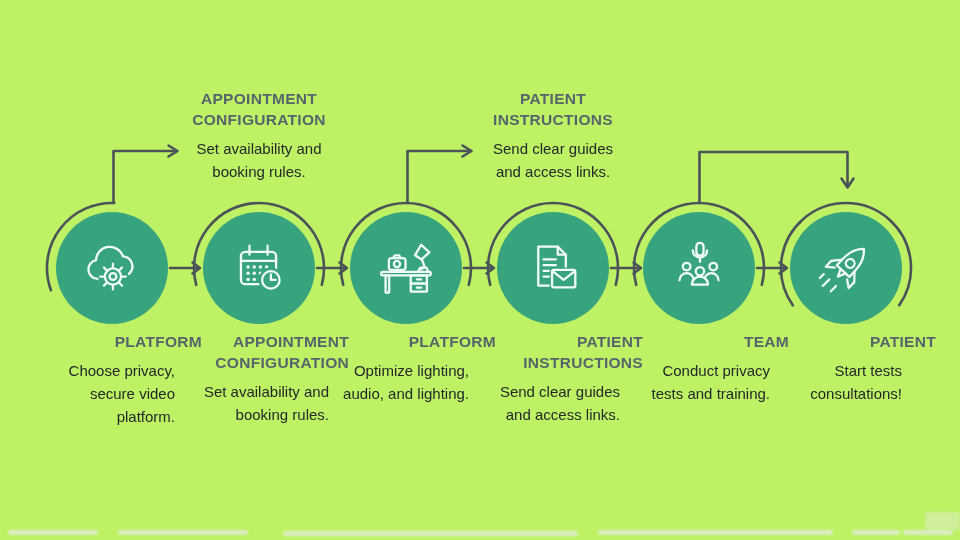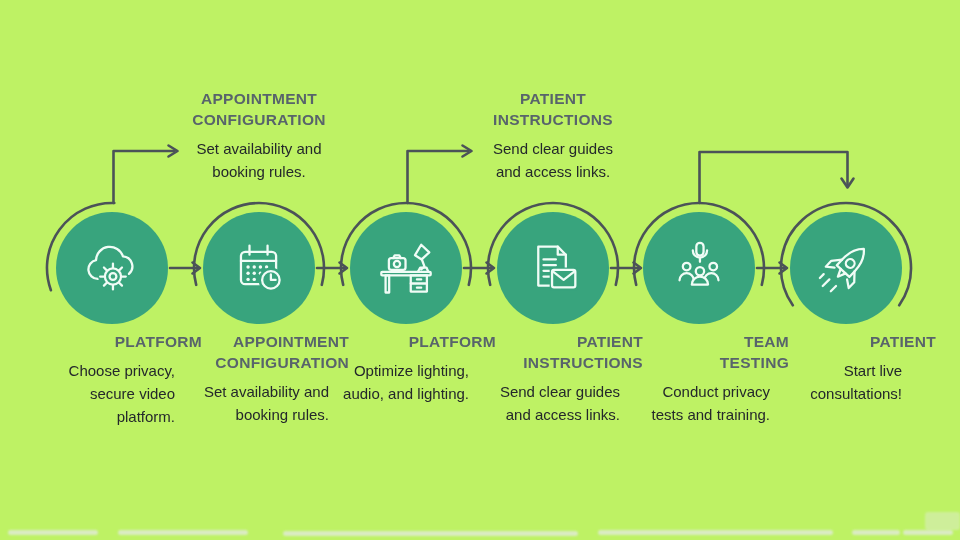--- a/index.html
+++ b/index.html
@@ -213,31 +213,30 @@
     <div class="st-title">
       <span class="tl">PATIENT</span>
       <span class="tl">INSTRUCTIONS</span>
     </div>
     <div class="st-desc w134">Send clear guides and access links.</div>
   </div>
 
   <div class="step-text" style="left:609px">
     <div class="st-title">
       <span class="tl">TEAM</span>
-      <span class="tl">TESTING</span>
     </div>
     <div class="st-desc w142">Conduct privacy tests and training.</div>
   </div>
 
   <div class="step-text" style="left:756px">
     <div class="st-title">
       <span class="tl">PATIENT</span>
       <span class="tl"></span>
     </div>
-    <div class="st-desc w112">Start live consultations!</div>
+    <div class="st-desc w112">Start tests consultations!</div>
   </div>
 
   <div class="smudge" style="left:8px;top:530px;width:90px;height:5px"></div>
   <div class="smudge" style="left:118px;top:530px;width:130px;height:5px"></div>
   <div class="smudge" style="left:283px;top:531px;width:295px;height:5px"></div>
   <div class="smudge" style="left:598px;top:530px;width:235px;height:5px"></div>
   <div class="smudge" style="left:852px;top:530px;width:48px;height:5px"></div>
   <div class="smudge" style="left:903px;top:530px;width:50px;height:5px"></div>
   <div class="smudge" style="left:925px;top:512px;width:35px;height:18px;opacity:.4"></div>
 

